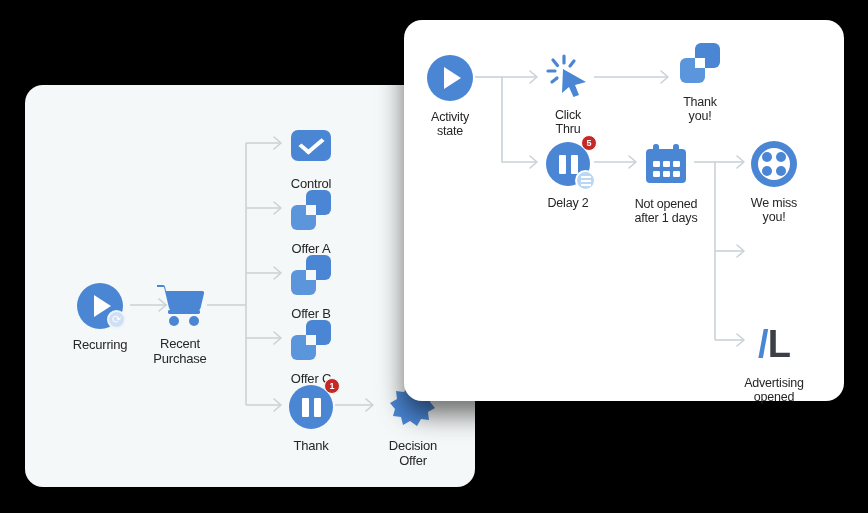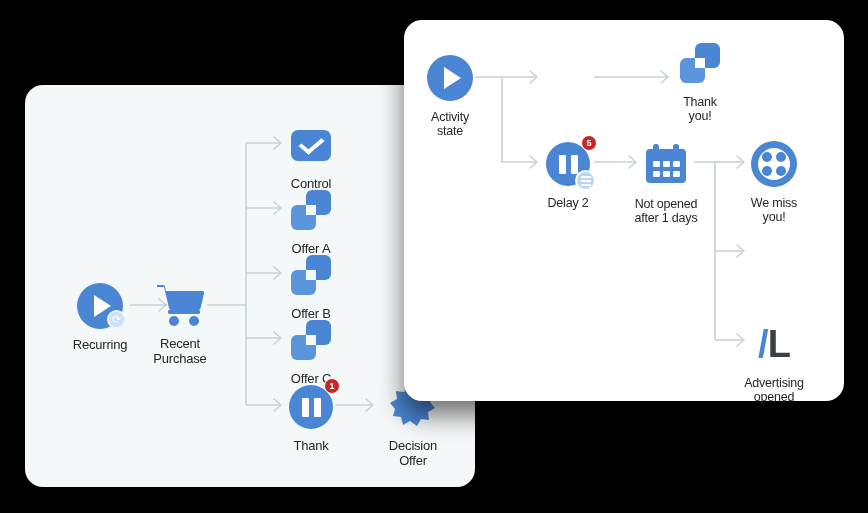--- a/index.html
+++ b/index.html
@@ -327,20 +327,36 @@
     <div class="node" style="left:46px;top:30px;">
       <div class="glyph">
         <div class="i-play">
             <div class="tri"></div>
           </div>
       </div>
       <div class="label">Activity
 state</div>
     </div>
 
+    <div class="node" style="left:164px;top:28px;">
+      <div class="glyph">
+        <svg width="48" height="48" viewBox="0 0 48 48">
+          <g stroke="#4a86d4" stroke-width="3.2" stroke-linecap="round">
+            <path d="M20 4 V 11"></path>
+            <path d="M9 8 L13.5 13.5"></path>
+            <path d="M4 19 H 11"></path>
+            <path d="M30 9 L26 14"></path>
+            <path d="M8 30 L13 26"></path>
+          </g>
+          <path d="M19 17 L42 30 L31 33 L35 43 L29.5 45 L25 35 L18 41 z" fill="#4a86d4"></path>
+        </svg>
+      </div>
+      <div class="label">Click
+Thru</div>
+    </div>
 
     <div class="node" style="left:296px;top:15px;">
       <div class="glyph">
         <div class="i-offer">
             <div class="sq-a"></div>
             <div class="sq-b"></div>
             <div class="hole"></div>
           </div>
       </div>
       <div class="label">Thank

